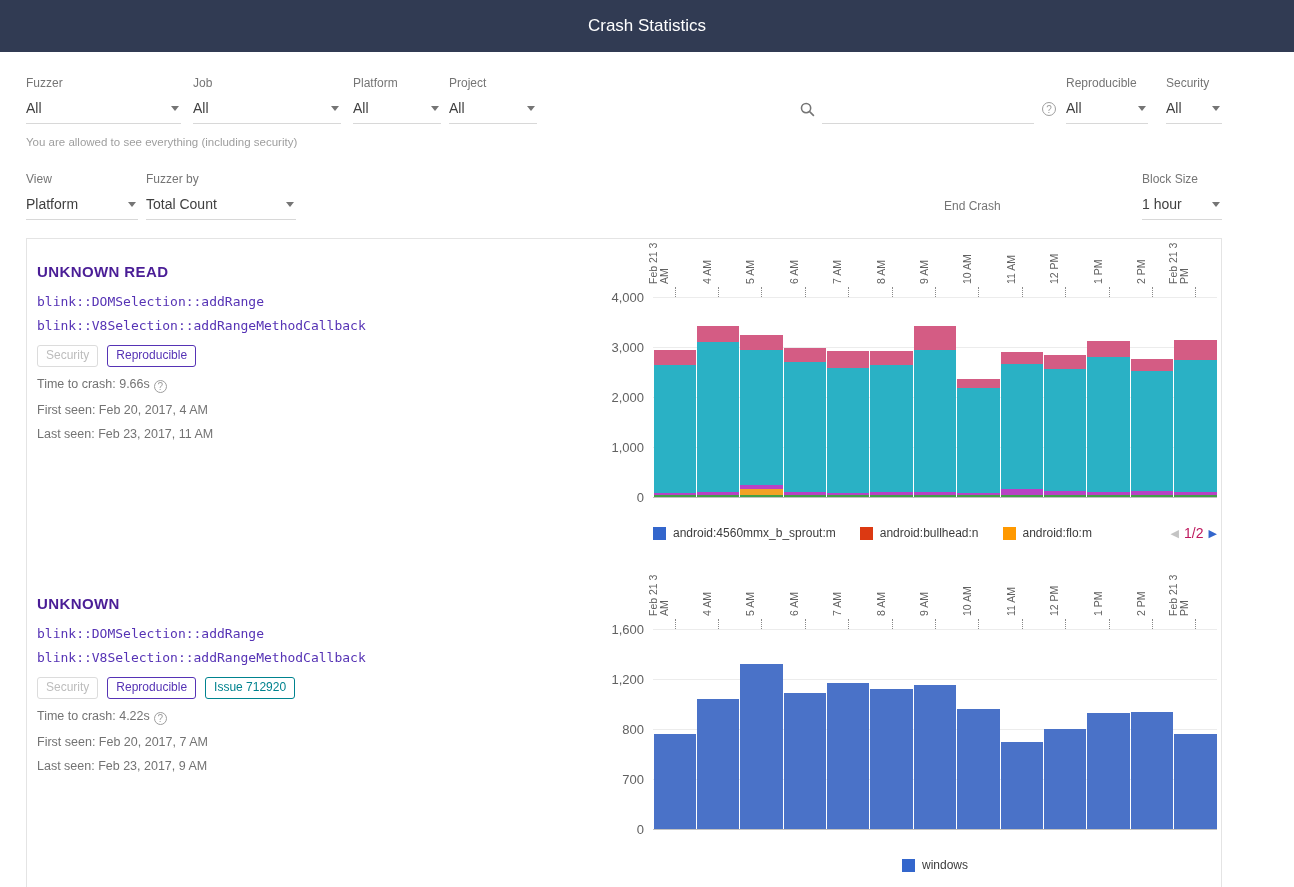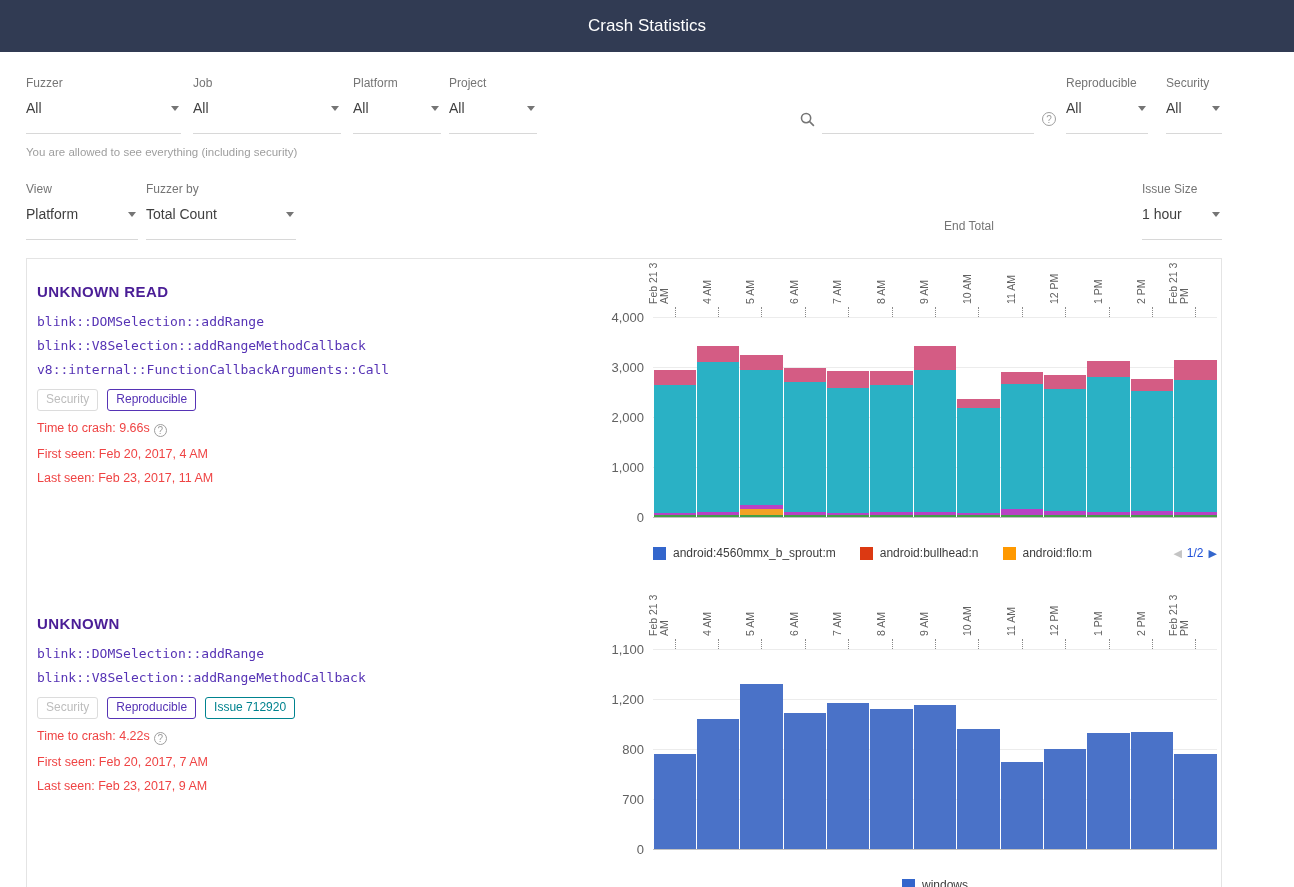--- a/index.html
+++ b/index.html
@@ -15,21 +15,21 @@
     display:flex; align-items:center; justify-content:center;
     font-size:17px;
   }
   
   .content { padding:0 72px 0 26px; }
   .filter-row { display:flex; align-items:flex-end; margin-top:24px;justify-content:center; }
   .dd { display:flex; flex-direction:column; }
   .dd-label { font-size:12px; color:#757575; margin-bottom:7px; }
   .dd-value {
     display:flex; justify-content:space-between; align-items:center;
-    border-bottom:1px solid #d8d8d8; padding:3px 2px 17px 0;
+    border-bottom:1px solid #d8d8d8; padding:3px 2px 7px 0;
     font-size:14px; color:#3f3f3f; cursor:pointer;
   }
   .caret {
     width:0; height:0; margin-left:6px;
     border-left:4.5px solid transparent; border-right:4.5px solid transparent;
     border-top:5px solid #757575;
   }
   .perm-note { font-size:11.5px; color:#9e9e9e; margin-top:12px; }
   .search-group { display:flex; align-items:flex-end; margin-left:auto; }
   .search-icon { width:17px; height:17px; margin:0 6px 6px 0; }
@@ -64,21 +64,21 @@
     white-space:nowrap;
   }
   .badges { display:flex; gap:9px; margin-top:12px; }
   .badge {
     font-size:12px; padding:2px 8px 3px; border-radius:3px; border:1px solid;
     line-height:15px;
   }
   .badge.disabled { color:#bdbdbd; border-color:#dcdcdc; }
   .badge.purple { color:#5633b5; border-color:#5633b5; }
   .badge.teal { color:#00838f; border-color:#00838f; cursor:pointer; }
-  .stat { font-size:12.5px; color:#ef4444; margin-top:10px; }
+  .stat { font-size:12.5px; color:#737373; margin-top:10px; }
   
   .chart { flex:0 0 612px; }
   .chart-top { display:flex; }
   .chart-top .y-spacer { flex:0 0 48px; }
   .xlabels { flex:1; display:flex; height:58px; }
   .xcell { position:relative; flex:1; }
   .xcell::after {
     content:""; position:absolute; bottom:0; left:50%; height:10px;
     border-left:1px dotted #8a8a8a;
   }
@@ -103,21 +103,21 @@
   }
   .legend-row {
     margin-left:48px; margin-top:28px; display:flex; align-items:center; gap:24px;
     min-height:16px;
   }
   .legend-row.centered { justify-content:center; }
   .legend-item { display:flex; align-items:center; gap:7px; font-size:12px; color:#3c3c3c; }
   .swatch { width:13px; height:13px; display:inline-block; }
   .legend-pager { margin-left:auto; display:flex; align-items:center; gap:5px; }
   .pg-prev { color:#c4c4c4; font-size:11px; cursor:pointer; }
-  .pg-num { color:#1d4ed8; font-size:12px; }
+  .pg-num { color:#be185d; font-size:14px; }
   .pg-next { color:#3366cc; font-size:11px; cursor:pointer; }
 </style>
 </head>
 <body>
 
 <div class="app-header">
   <div>Crash Statistics</div>
 </div>
 
 <div class="content">
@@ -188,40 +188,39 @@
         </div>
     </div>
     <div class="dd" style="width:150px;">
       <div class="dd-label">Fuzzer by</div>
       <div class="dd-value">
           <span>Total Count</span>
           <span class="caret"></span>
         </div>
     </div>
     <div class="dd" style="width:178px; margin-left:auto; margin-right:20px;">
-      <div class="dd-label">End Total</div>
+      <div class="dd-label">End Crash</div>
     </div>
     <div class="dd" style="width:80px;">
-      <div class="dd-label">Issue Size</div>
+      <div class="dd-label">Block Size</div>
       <div class="dd-value">
           <span>1 hour</span>
           <span class="caret"></span>
         </div>
     </div>
   </div>
 
   <div class="card">
 
     <div class="group-row">
       <div class="group-info">
         <div class="group-title">UNKNOWN READ</div>
         <div class="frames">
           <div class="frame">blink::DOMSelection::addRange</div>
           <div class="frame">blink::V8Selection::addRangeMethodCallback</div>
-          <div class="frame">v8::internal::FunctionCallbackArguments::Call</div>
         </div>
         <div class="badges">
           <span class="badge disabled">Security</span>
           <span class="badge purple">Reproducible</span>
         </div>
         <div class="stat"><span>Time to crash: 9.66s</span><span class="help-icon"></span></div>
         <div class="stat">First seen: Feb 20, 2017, 4 AM</div>
         <div class="stat">Last seen: Feb 23, 2017, 11 AM</div>
       </div>
 
@@ -450,21 +449,21 @@
                 <span>Feb 21 3 PM</span>
               </div>
             </div>
         </div>
         <div class="chart-mid">
           <div class="ylabels">
               <div class="ytick" style="top: 100%;">0</div>
               <div class="ytick" style="top: 75%;">700</div>
               <div class="ytick" style="top: 50%;">800</div>
               <div class="ytick" style="top: 25%;">1,200</div>
-              <div class="ytick" style="top: 0%;">1,100</div>
+              <div class="ytick" style="top: 0%;">1,600</div>
             </div>
           <div class="plot">
               <div class="gridline baseline" style="top: 100%;"></div>
               <div class="gridline" style="top: 75%;"></div>
               <div class="gridline" style="top: 50%;"></div>
               <div class="gridline" style="top: 25%;"></div>
               <div class="gridline" style="top: 0%;"></div>
               <div class="bars">
                 <div class="bar">
                   <div style="height: 47.5%; background: rgb(74, 114, 200);"></div>

